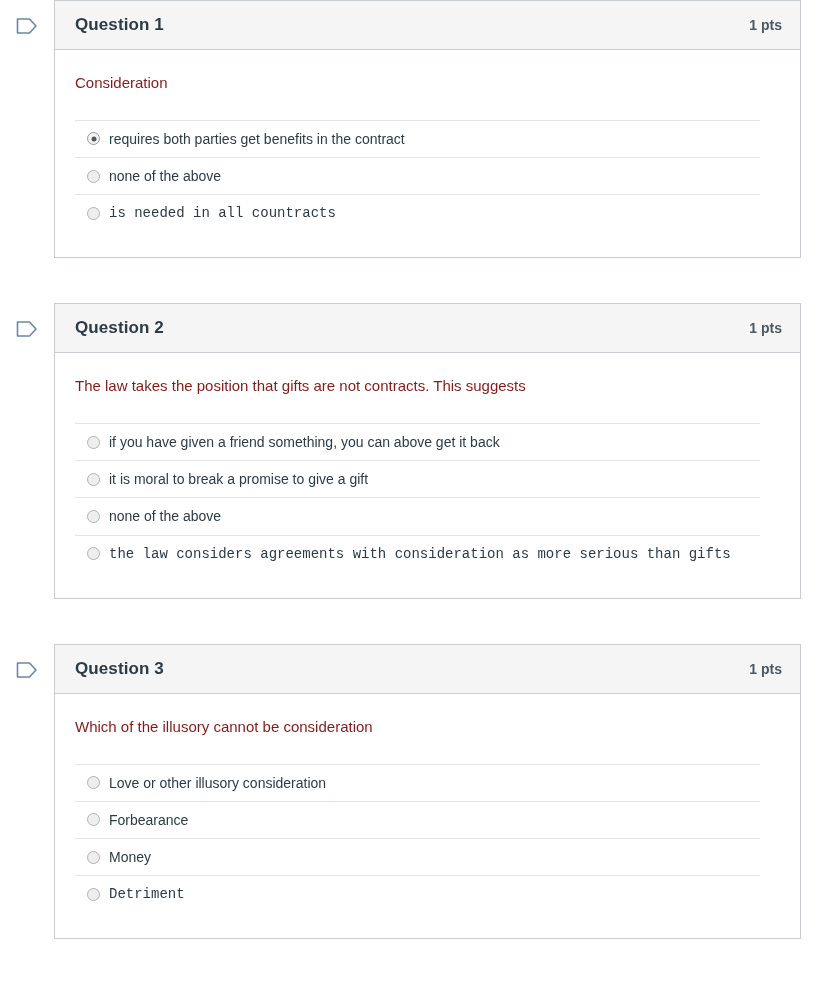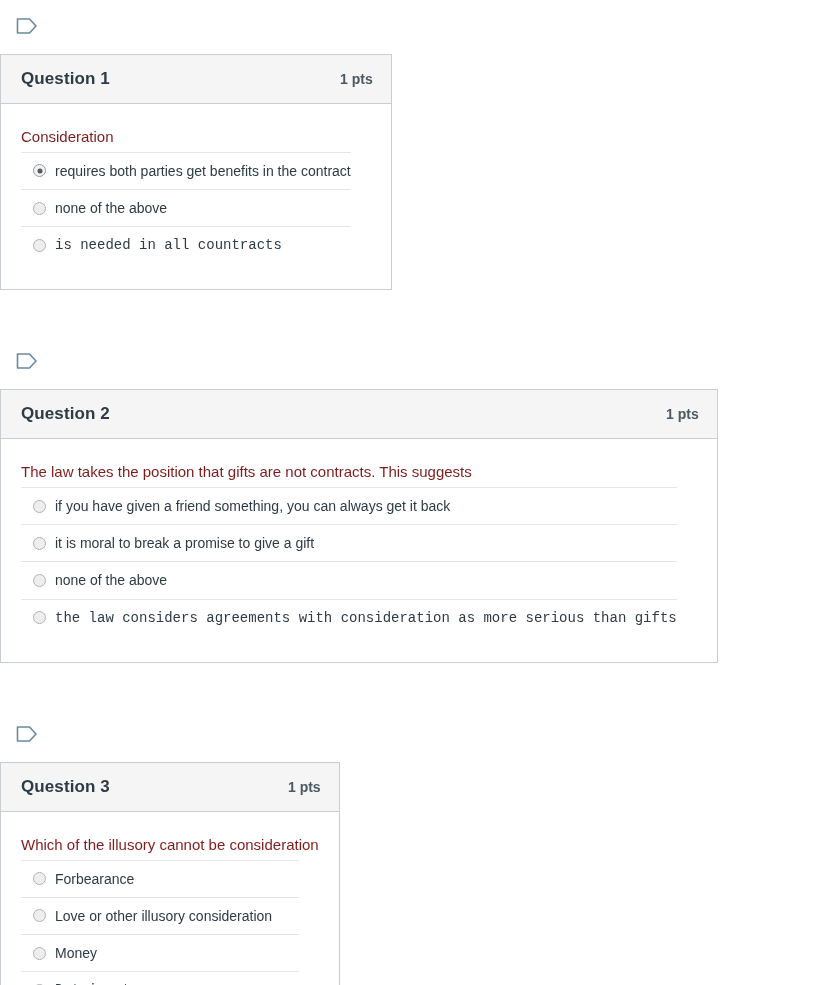--- a/index.html
+++ b/index.html
@@ -18,21 +18,20 @@
   .quiz-list {
     padding: 0;
     margin: 0;
   }
 
   .question-block {
     position: relative;
     display: flex;
     align-items: flex-start;
     margin-bottom: 45px;
-    flex-direction: column;
   }
 
   .flag-cell {
     width: 54px;
     flex: 0 0 54px;
     padding-top: 16px;
     display: flex;
     justify-content: center;
     box-sizing: border-box;
   }
@@ -79,20 +78,21 @@
   }
 
   .question-text {
     font-size: 15px;
     line-height: 1.45;
     color: #7f1d1d;
     padding: 0 0 4px 0;
   }
 
   .answers {
+    margin-top: 22px;
     padding-bottom: 26px;
   }
 
   .answer-row {
     display: flex;
     align-items: center;
     padding: 9px 0 9px 12px;
     border-top: 1px solid #e3e5e7;
     box-sizing: border-box;
     margin-right: 20px;
@@ -182,21 +182,21 @@
       <div class="question-card">
         <div class="question-header">
           <div class="question-title">Question 2</div>
           <div class="question-points">1 pts</div>
         </div>
         <div class="question-body">
           <div class="question-text">The law takes the position that gifts are not contracts. This suggests</div>
           <div class="answers">
             <div class="answer-row">
               <span class="radio"></span>
-              <span class="answer-text">if you have given a friend something, you can always get it back</span>
+              <span class="answer-text">if you have given a friend something, you can above get it back</span>
             </div>
             <div class="answer-row">
               <span class="radio"></span>
               <span class="answer-text">it is moral to break a promise to give a gift</span>
             </div>
             <div class="answer-row">
               <span class="radio"></span>
               <span class="answer-text">none of the above</span>
             </div>
             <div class="answer-row">
@@ -216,25 +216,25 @@
       <div class="question-card">
         <div class="question-header">
           <div class="question-title">Question 3</div>
           <div class="question-points">1 pts</div>
         </div>
         <div class="question-body">
           <div class="question-text">Which of the illusory cannot be consideration</div>
           <div class="answers">
             <div class="answer-row">
               <span class="radio"></span>
+              <span class="answer-text">Love or other illusory consideration</span>
+            </div>
+            <div class="answer-row">
+              <span class="radio"></span>
               <span class="answer-text">Forbearance</span>
-            </div>
-            <div class="answer-row">
-              <span class="radio"></span>
-              <span class="answer-text">Love or other illusory consideration</span>
             </div>
             <div class="answer-row">
               <span class="radio"></span>
               <span class="answer-text">Money</span>
             </div>
             <div class="answer-row">
               <span class="radio"></span>
               <span class="answer-text">Detriment</span>
             </div>
           </div>

